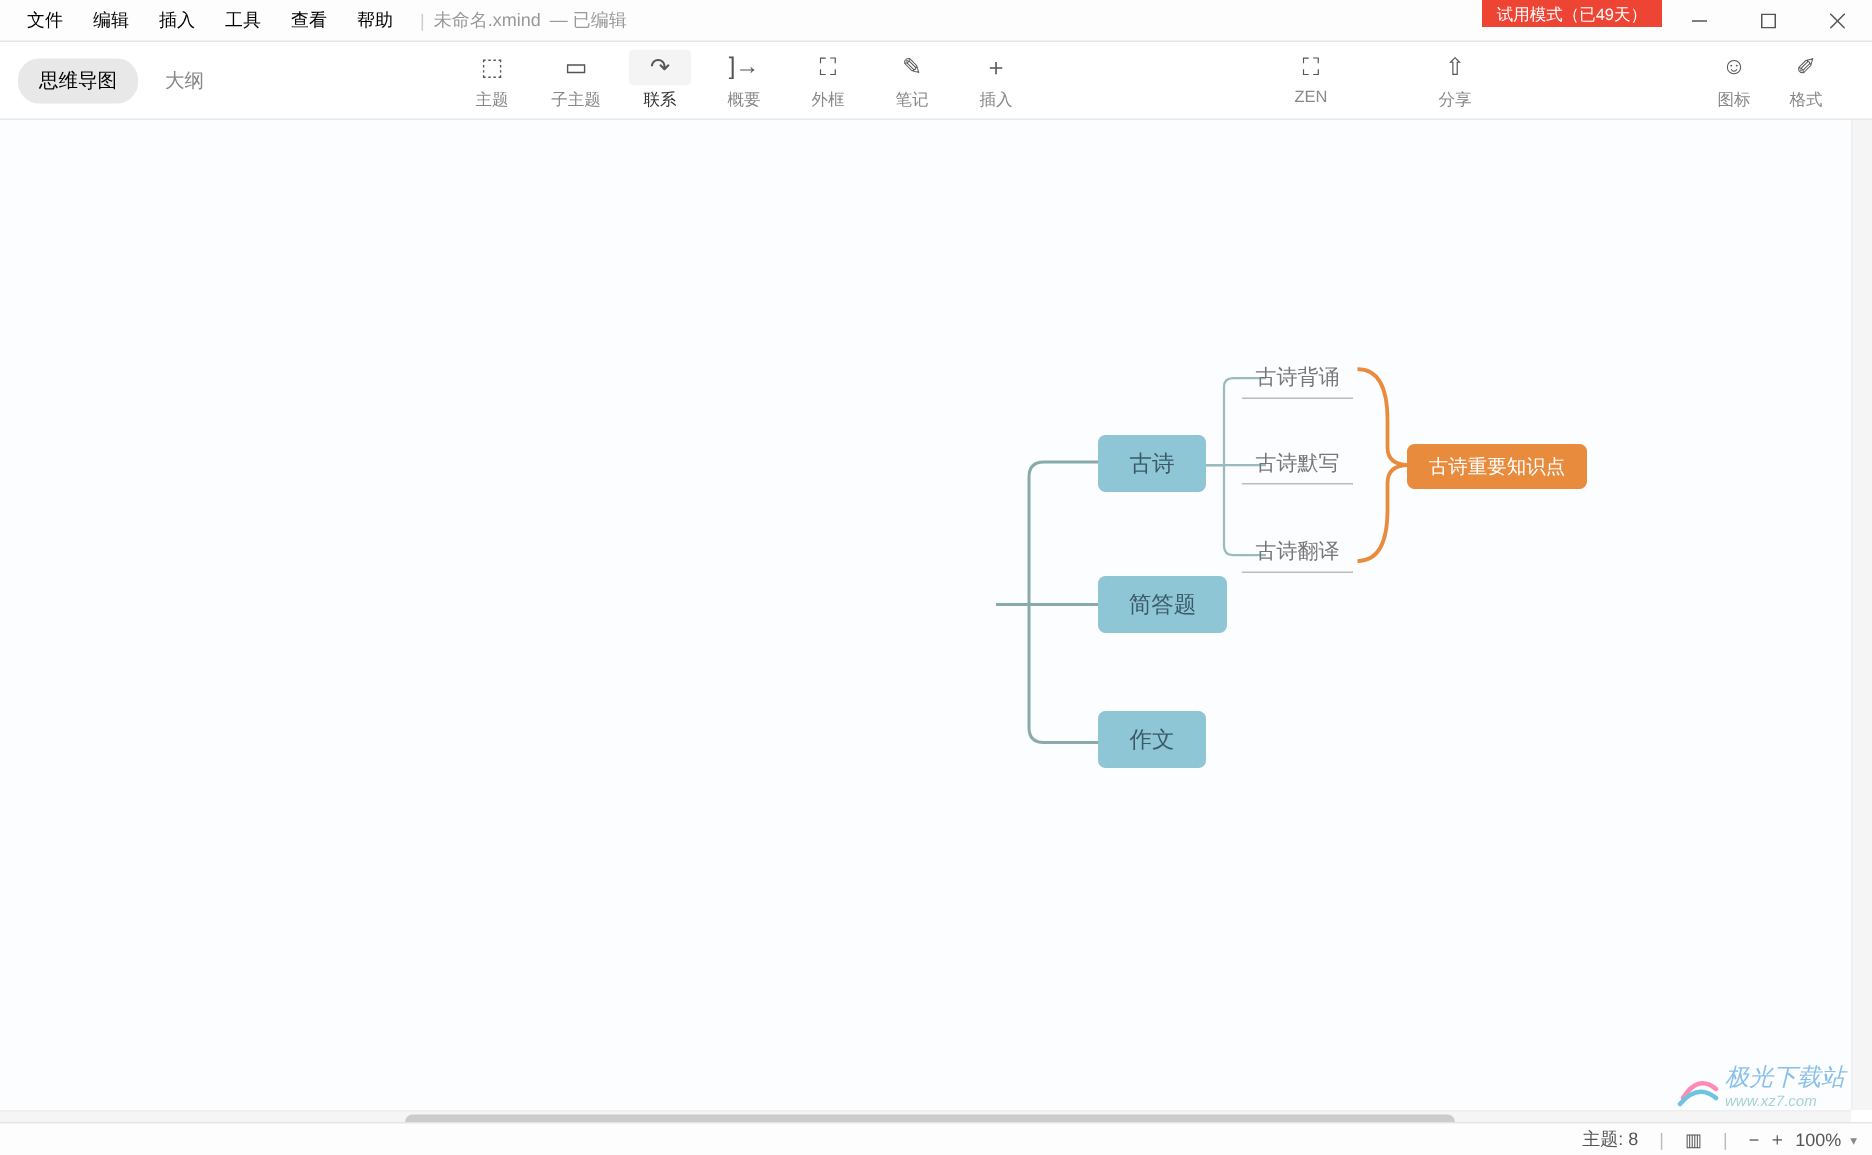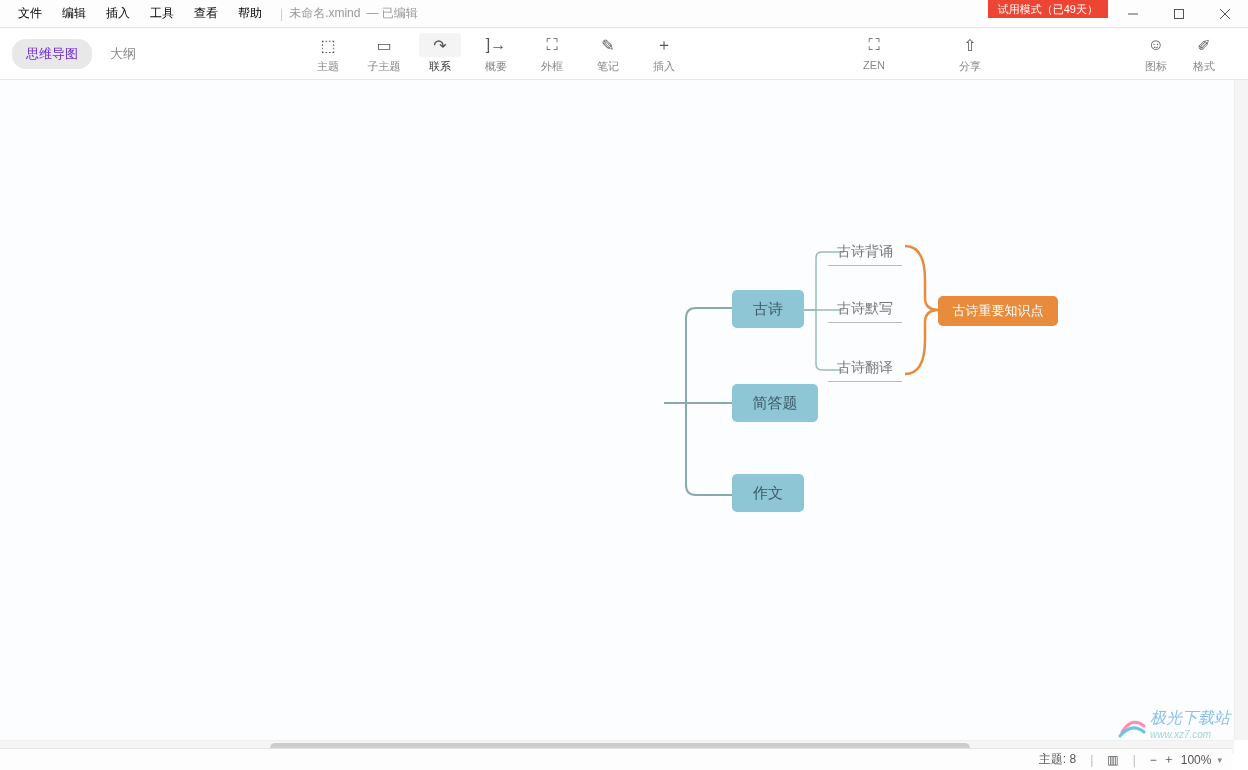--- a/index.html
+++ b/index.html
@@ -12,21 +12,21 @@
 .file-info { color: #999; margin-left: 8px; display: flex; align-items: center; gap: 6px; }
 .file-sep { color: #ccc; }
 .trial-badge { position: absolute; right: 140px; top: 0; background: #e43; color: #fff; padding: 2px 10px; font-size: 11px; height: 18px; display: flex; align-items: center; }
 .win-controls { position: absolute; right: 0; top: 0; display: flex; }
 .win-btn { width: 46px; height: 28px; display: flex; align-items: center; justify-content: center; color: #555; }
 
 
 .toolbar { height: 52px; border-bottom: 1px solid #e8e8e8; display: flex; align-items: center; position: relative; }
 .view-tabs { display: flex; align-items: center; margin-left: 12px; gap: 4px; }
 .view-tab { padding: 6px 14px; border-radius: 14px; color: #888; font-size: 13px; }
-.view-tab.active { background: #e8e8e8; color: #6d28d9; }
+.view-tab.active { background: #e8e8e8; color: #000000; }
 .tool-group { display: flex; position: absolute; left: 300px; }
 .tool-btn { width: 56px; display: flex; flex-direction: column; align-items: center; gap: 2px; cursor: default; }
 .tool-btn .ico { width: 42px; height: 24px; display: flex; align-items: center; justify-content: center; border: 1px solid transparent; border-radius: 4px; font-size: 16px; color: #555; }
 .tool-btn.selected .ico { background: #f4f4f4; }
 .tool-btn .lbl { font-size: 11px; color: #888; }
 .tool-btn.selected .lbl { color: #333; }
 .right-tools { position: absolute; right: 20px; display: flex; gap: 0; }
 .right-tools .tool-btn { width: 48px; }
 .zen-share { position: absolute; right: 250px; display: flex; gap: 40px; }
 
@@ -39,21 +39,21 @@
 .node-main { background: #8fc6d6; color: #3a5a66; width: 72px; height: 38px; font-size: 15px; }
 .node-leaf { color: #777; border-bottom: 1px solid #bbb; width: 74px; height: 26px; font-size: 14px; padding-bottom: 2px; border-radius:0;font-family:Liberation Serif, serif; }
 .node-summary { background: #e88b3d; color: #fff; width: 120px; height: 30px; font-size: 13px; border-radius: 5px; }
 
 
 .hscroll { position: absolute; bottom: 16px; left: 0; right: 14px; height: 14px; background: #f5f5f5; border-top: 1px solid #eee; }
 .hscroll-thumb { position: absolute; left: 270px; width: 700px; height: 10px; top: 2px; background: #ccc; border-radius: 5px; }
 .vscroll { position: absolute; right: 0; top: 80px; bottom: 30px; width: 14px; background: #f5f5f5; border-left: 1px solid #eee; }
 
 
-.statusbar { position: absolute; bottom: 0; left: 0; right: 16px; height: 22px; border-top: 1px solid #e5e5e5; background: #fdfdfd; display: flex; align-items: center; justify-content: flex-end; padding-right: 10px; gap: 14px; color: #555; font-size: 12px; text-align: right; }
+.statusbar { position: absolute; bottom: 0; left: 0; right: 0; height: 22px; border-top: 1px solid #e5e5e5; background: #fdfdfd; display: flex; align-items: center; justify-content: flex-end; padding-right: 10px; gap: 14px; color: #555; font-size: 12px; text-align: right; }
 .statusbar .sep { color: #bbb; }
 .zoom-ctrl { display:flex; align-items:center; gap:6px; }
 
 
 .watermark { position: absolute; right: 18px; bottom: 30px; font-size: 16px; color: #76b6e8; font-style: italic; opacity: .85; display:flex; align-items:flex-end; gap:4px; }
 .watermark .wm-sub { font-size: 10px; color:#9cc; display:block; }
 
 svg.connector { position: absolute; overflow: visible; pointer-events:none; }
 </style>
 </head>

